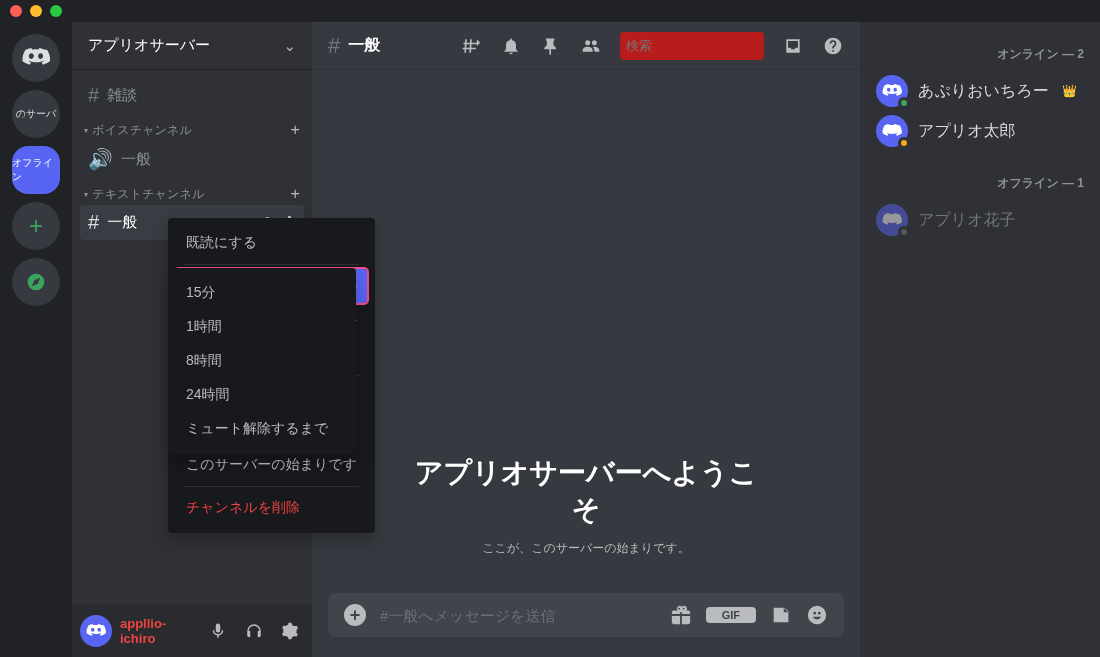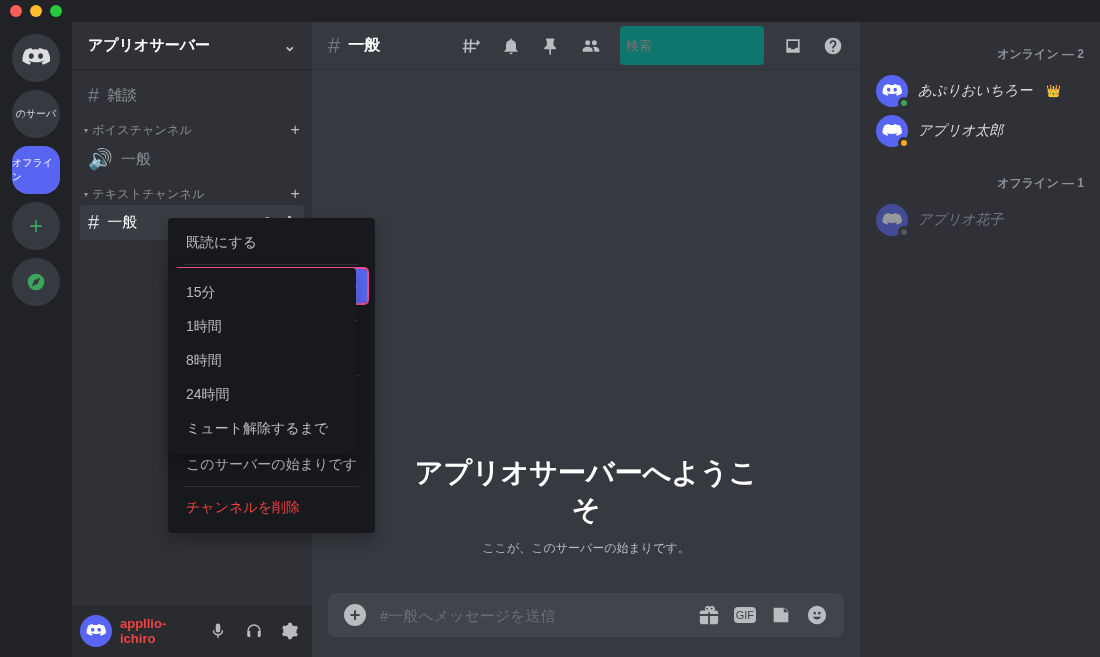--- a/index.html
+++ b/index.html
@@ -19,21 +19,21 @@
 .servers-col { width: 72px; background: #202225; display: flex; flex-direction: column; align-items: center; padding-top: 12px; gap: 8px; }
 .server-icon { width: 48px; height: 48px; border-radius: 24px; background: #36393f; display: flex; align-items: center; justify-content: center; color: #dcddde; cursor: pointer; }
 .server-icon.home svg { width: 28px; height: 20px; fill: #dcddde; }
 .server-icon.label { font-size: 10px; color: #dcddde; }
 .server-icon.active { background: #5865f2; border-radius: 16px; color: #fff; }
 .server-icon.add { color: #3ba55d; font-size: 24px; }
 .server-icon.explore { color: #3ba55d; }
 
 
 .channels-col { width: 240px; background: #2f3136; display: flex; flex-direction: column; }
-.server-header { height: 48px; display: flex; align-items: center; justify-content: space-between; padding: 0 16px; border-bottom: 1px solid #202225; font-weight: 700; font-size: 15px; color: #fff; cursor: pointer; }
+.server-header { height: 48px; display: flex; align-items: center; justify-content: space-between; padding: 0 16px; border-bottom: 1px solid #202225; font-weight: 400; font-size: 15px; color: #fff; cursor: pointer; }
 .server-header .chev { color: #b9bbbe; }
 .channel-list { flex: 1; padding: 8px 8px; overflow-y: auto; }
 .channel-item { display: flex; align-items: center; padding: 6px 8px; border-radius: 4px; color: #8e9297; font-size: 15px; gap: 8px; cursor: pointer; }
 .channel-item.active { background: #393c43; color: #fff; }
 .channel-item .hash { font-size: 20px; color: #72767d; }
 .channel-item.active .hash { color: #dcddde; }
 .channel-actions { margin-left: auto; display: flex; gap: 6px; }
 .channel-actions svg { width: 14px; height: 14px; fill: #b9bbbe; }
 .category { display: flex; align-items: center; padding: 8px 4px 2px; font-size: 12px; color: #8e9297; text-transform: uppercase; letter-spacing: 0.2px; cursor: pointer; }
 .category .arrow { font-size: 8px; margin-right: 4px; }
@@ -48,49 +48,49 @@
 .user-ctrl svg { width: 18px; height: 18px; fill: #b9bbbe; }
 
 
 .main-col { flex: 1; background: #36393f; display: flex; flex-direction: column; position: relative; }
 .channel-header { height: 48px; display: flex; align-items: center; padding: 0 16px; border-bottom: 1px solid #2e3237; }
 .channel-header .hash { font-size: 22px; color: #72767d; margin-right: 8px; }
 .channel-header .name { font-weight: 600; color: #fff; }
 .header-toolbar { margin-left: auto; display: flex; align-items: center; gap: 18px; }
 .header-toolbar .ticon { width: 22px; height: 22px; display: flex; align-items: center; justify-content: center; color: #b9bbbe; cursor: pointer; }
 .header-toolbar svg { width: 20px; height: 20px; fill: #b9bbbe; }
-.search-box { width: 144px; height: 39px; background: #0f766e; border-radius: 4px; display: flex; align-items: center; padding: 0 6px; }
+.search-box { width: 144px; height: 28px; background: #b91c1c; border-radius: 4px; display: flex; align-items: center; padding: 0 6px; }
 .search-box input { background: transparent; border: none; outline: none; color: #dcddde; font-size: 13px; flex: 1; }
 .search-box svg { width: 14px; height: 14px; fill: #72767d; }
 
 .messages { flex: 1; display: flex; flex-direction: column; justify-content: flex-end; padding: 16px; }
 .welcome { text-align: center; padding-bottom: 20px; }
 .welcome h1 { font-size: 28px; font-weight: 700; color: #fff; line-height: 1.3; }
 .welcome p { margin-top: 12px; font-size: 12px; color: #b9bbbe; }
 
 .input-area { padding: 0 16px 20px; }
 .msg-input { height: 44px; background: #40444b; border-radius: 8px; display: flex; align-items: center; padding: 0 16px; gap: 14px; }
 .msg-input .plus-circle { width: 22px; height: 22px; border-radius: 50%; background: #b9bbbe; color: #40444b; display: flex; align-items: center; justify-content: center; font-size: 18px; font-weight: bold; cursor: pointer; }
 .msg-input input { flex: 1; background: transparent; border: none; outline: none; color: #dcddde; font-size: 15px; }
 .msg-input input::placeholder { color: #6a6f77; }
 .msg-input .action { color: #b9bbbe; cursor: pointer; display: flex; }
 .msg-input svg { width: 22px; height: 22px; fill: #b9bbbe; }
-.gif-badge { background: #b9bbbe; color: #40444b; font-size: 11px; font-weight: 400; padding: 2px 2px; border-radius: 4px; }
+.gif-badge { background: #b9bbbe; color: #40444b; font-size: 11px; font-weight: 700; padding: 2px 16px; border-radius: 4px; }
 
 
 .members-col { width: 240px; background: #2f3136; padding: 16px 8px; text-align: right; }
 .member-group { font-size: 12px; color: #8e9297; font-weight: 600; padding: 8px; }
 .member { display: flex; align-items: center; gap: 10px; padding: 4px 8px; border-radius: 4px; cursor: pointer; }
 .member .avatar { width: 32px; height: 32px; border-radius: 50%; background: #5865f2; display: flex; align-items: center; justify-content: center; position: relative; }
 .member .avatar svg { width: 20px; height: 14px; fill: #fff; }
 .member .status-dot { position: absolute; bottom: -2px; right: -2px; width: 12px; height: 12px; border-radius: 50%; border: 3px solid #2f3136; }
 .status-online { background: #3ba55d; }
 .status-idle { background: #faa81a; }
 .status-offline { background: #747f8d; }
-.member .name { font-size: 14px; color: #dcddde; font-style: italic; }
+.member .name { font-size: 16px; color: #dcddde; }
 .member.offline .name { color: #72767d; }
 .member.offline .avatar { opacity: 0.5; }
 .crown { color: #faa81a; font-size: 12px; margin-left: 4px; }
 
 
 .context-menu { position: absolute; background: #18191c; border-radius: 4px; padding: 8px; min-width: 188px; box-shadow: 0 8px 16px rgba(0,0,0,0.24); z-index: 100; }
 .ctx-item { padding: 8px 10px; font-size: 14px; color: #b9bbbe; border-radius: 2px; cursor: pointer; display: flex; align-items: center; }
 .ctx-item.highlighted { background: #5865f2; color: #fff; outline: 2px solid #ed4c8a; outline-offset: 0; border-radius: 3px; }
 .ctx-item.danger { color: #ed4245; }
 .ctx-item.invite { color: #5865f2; }

